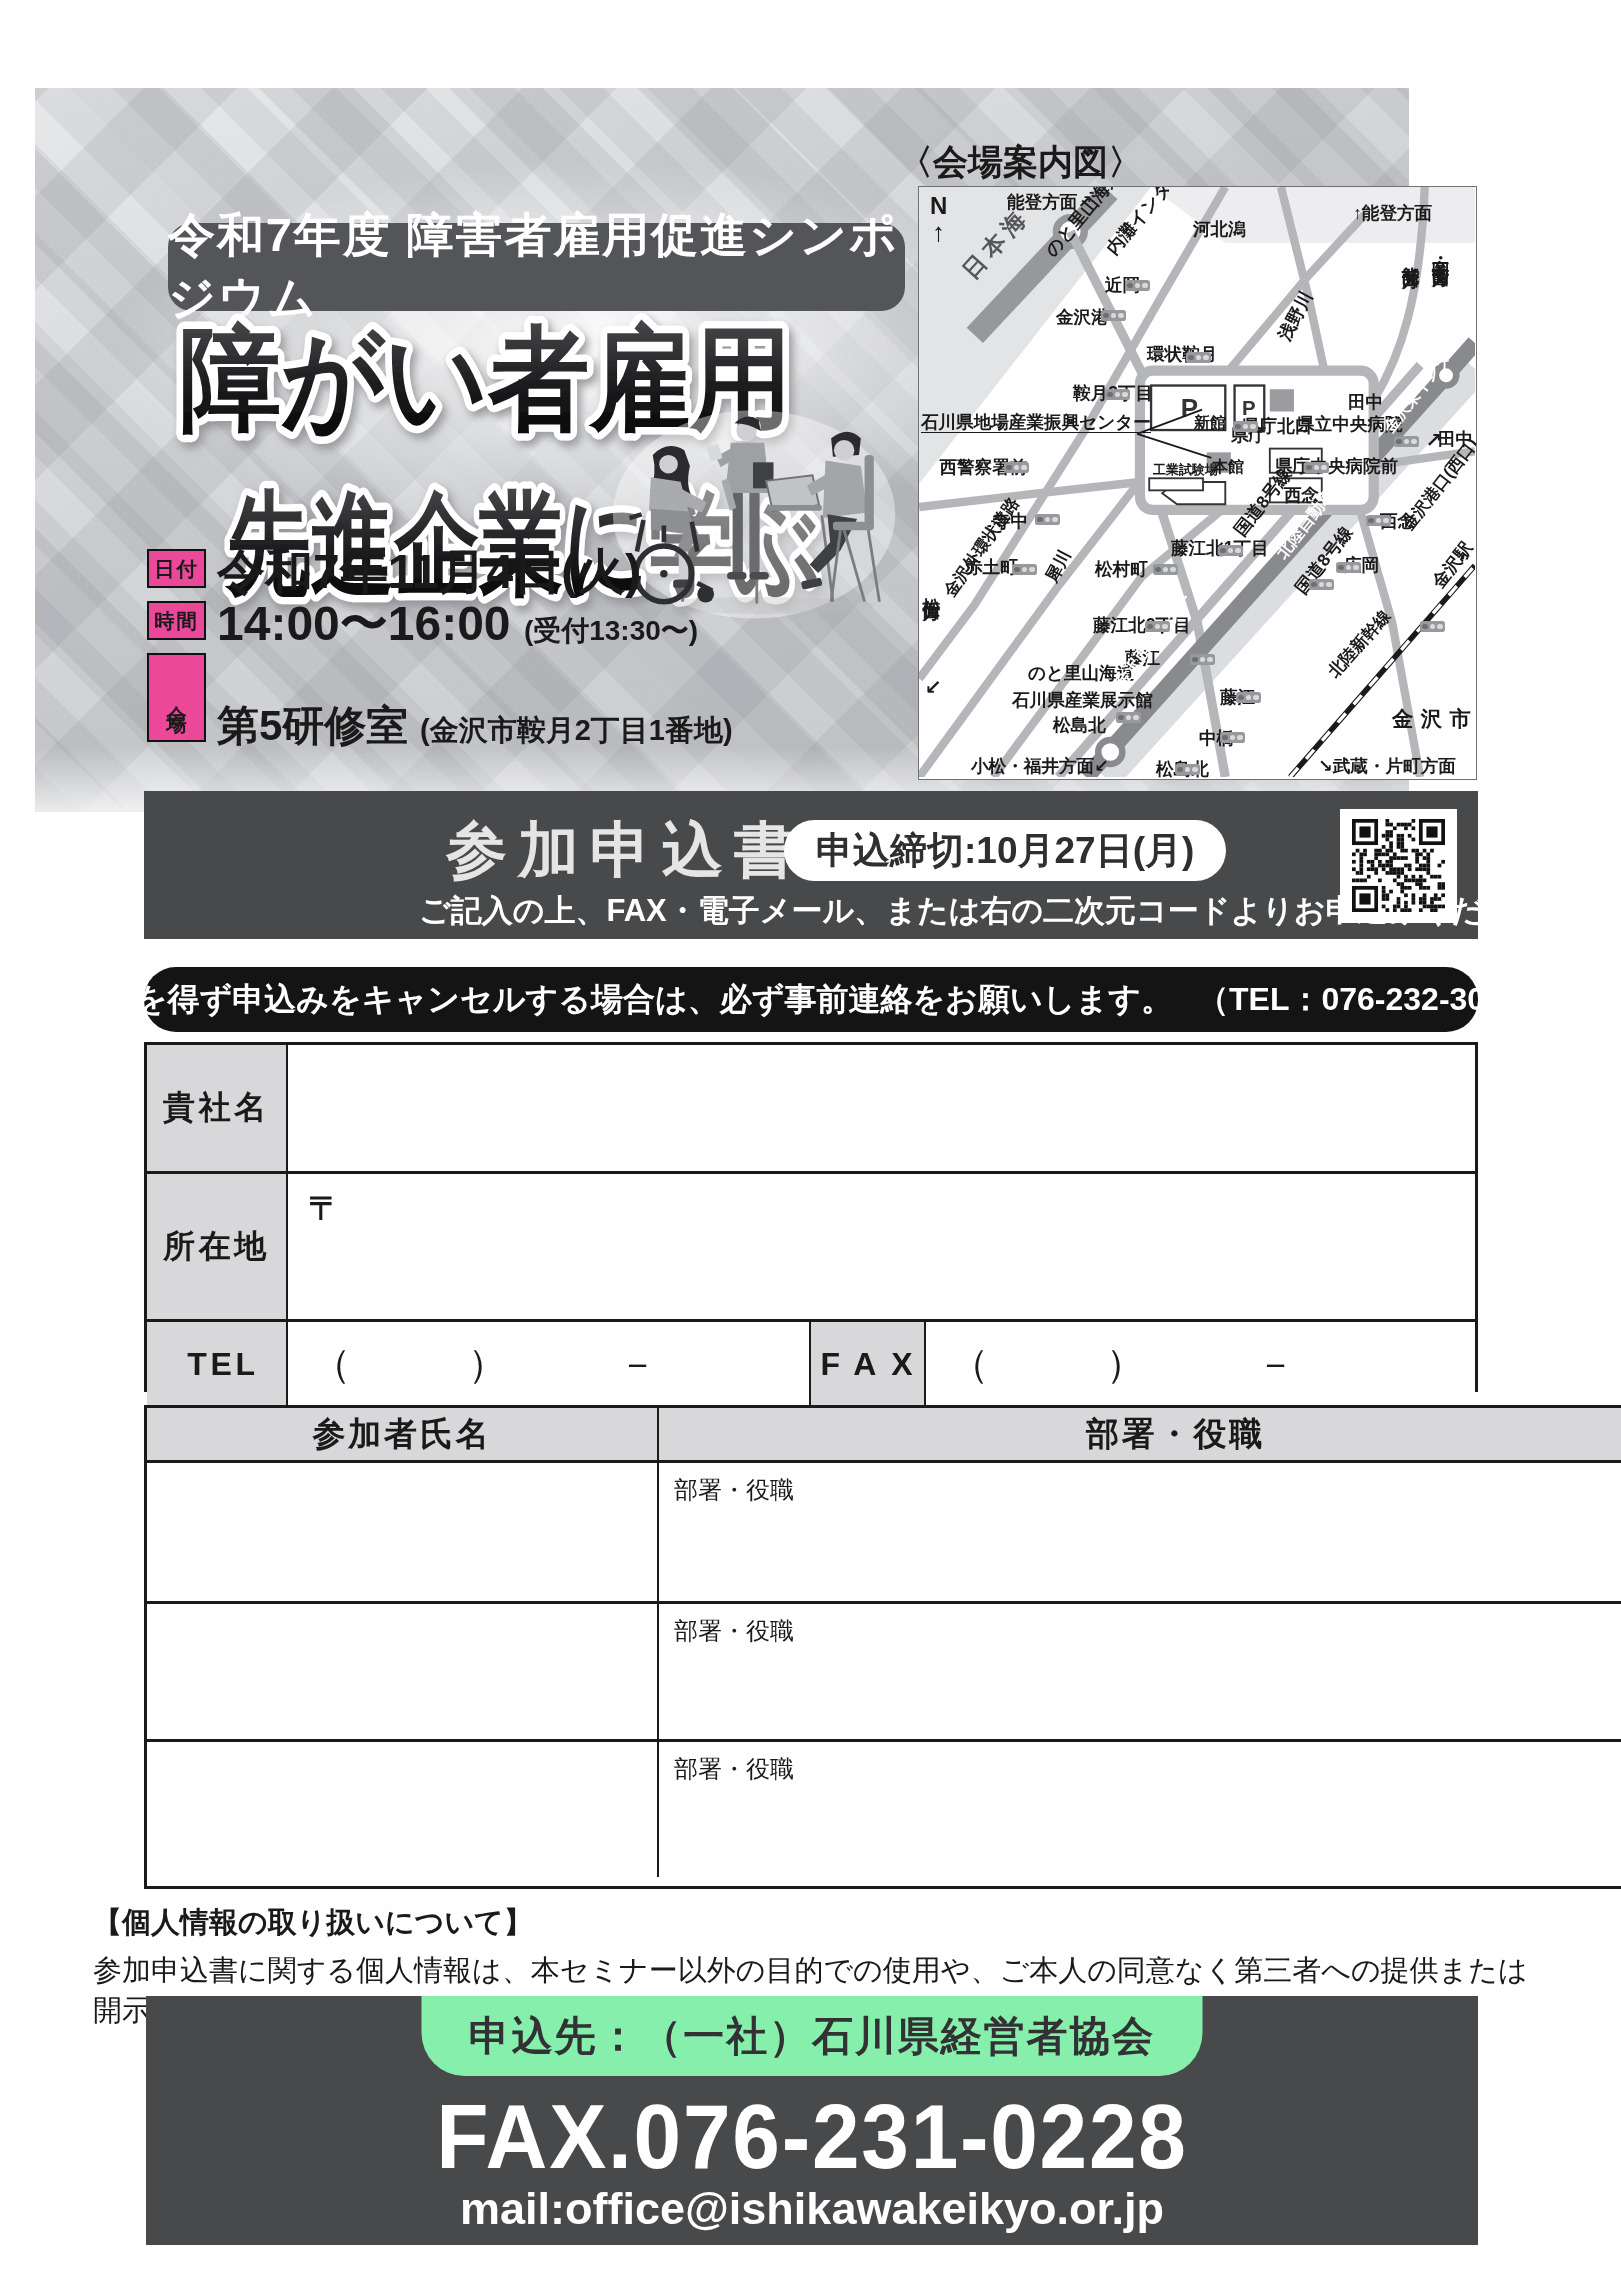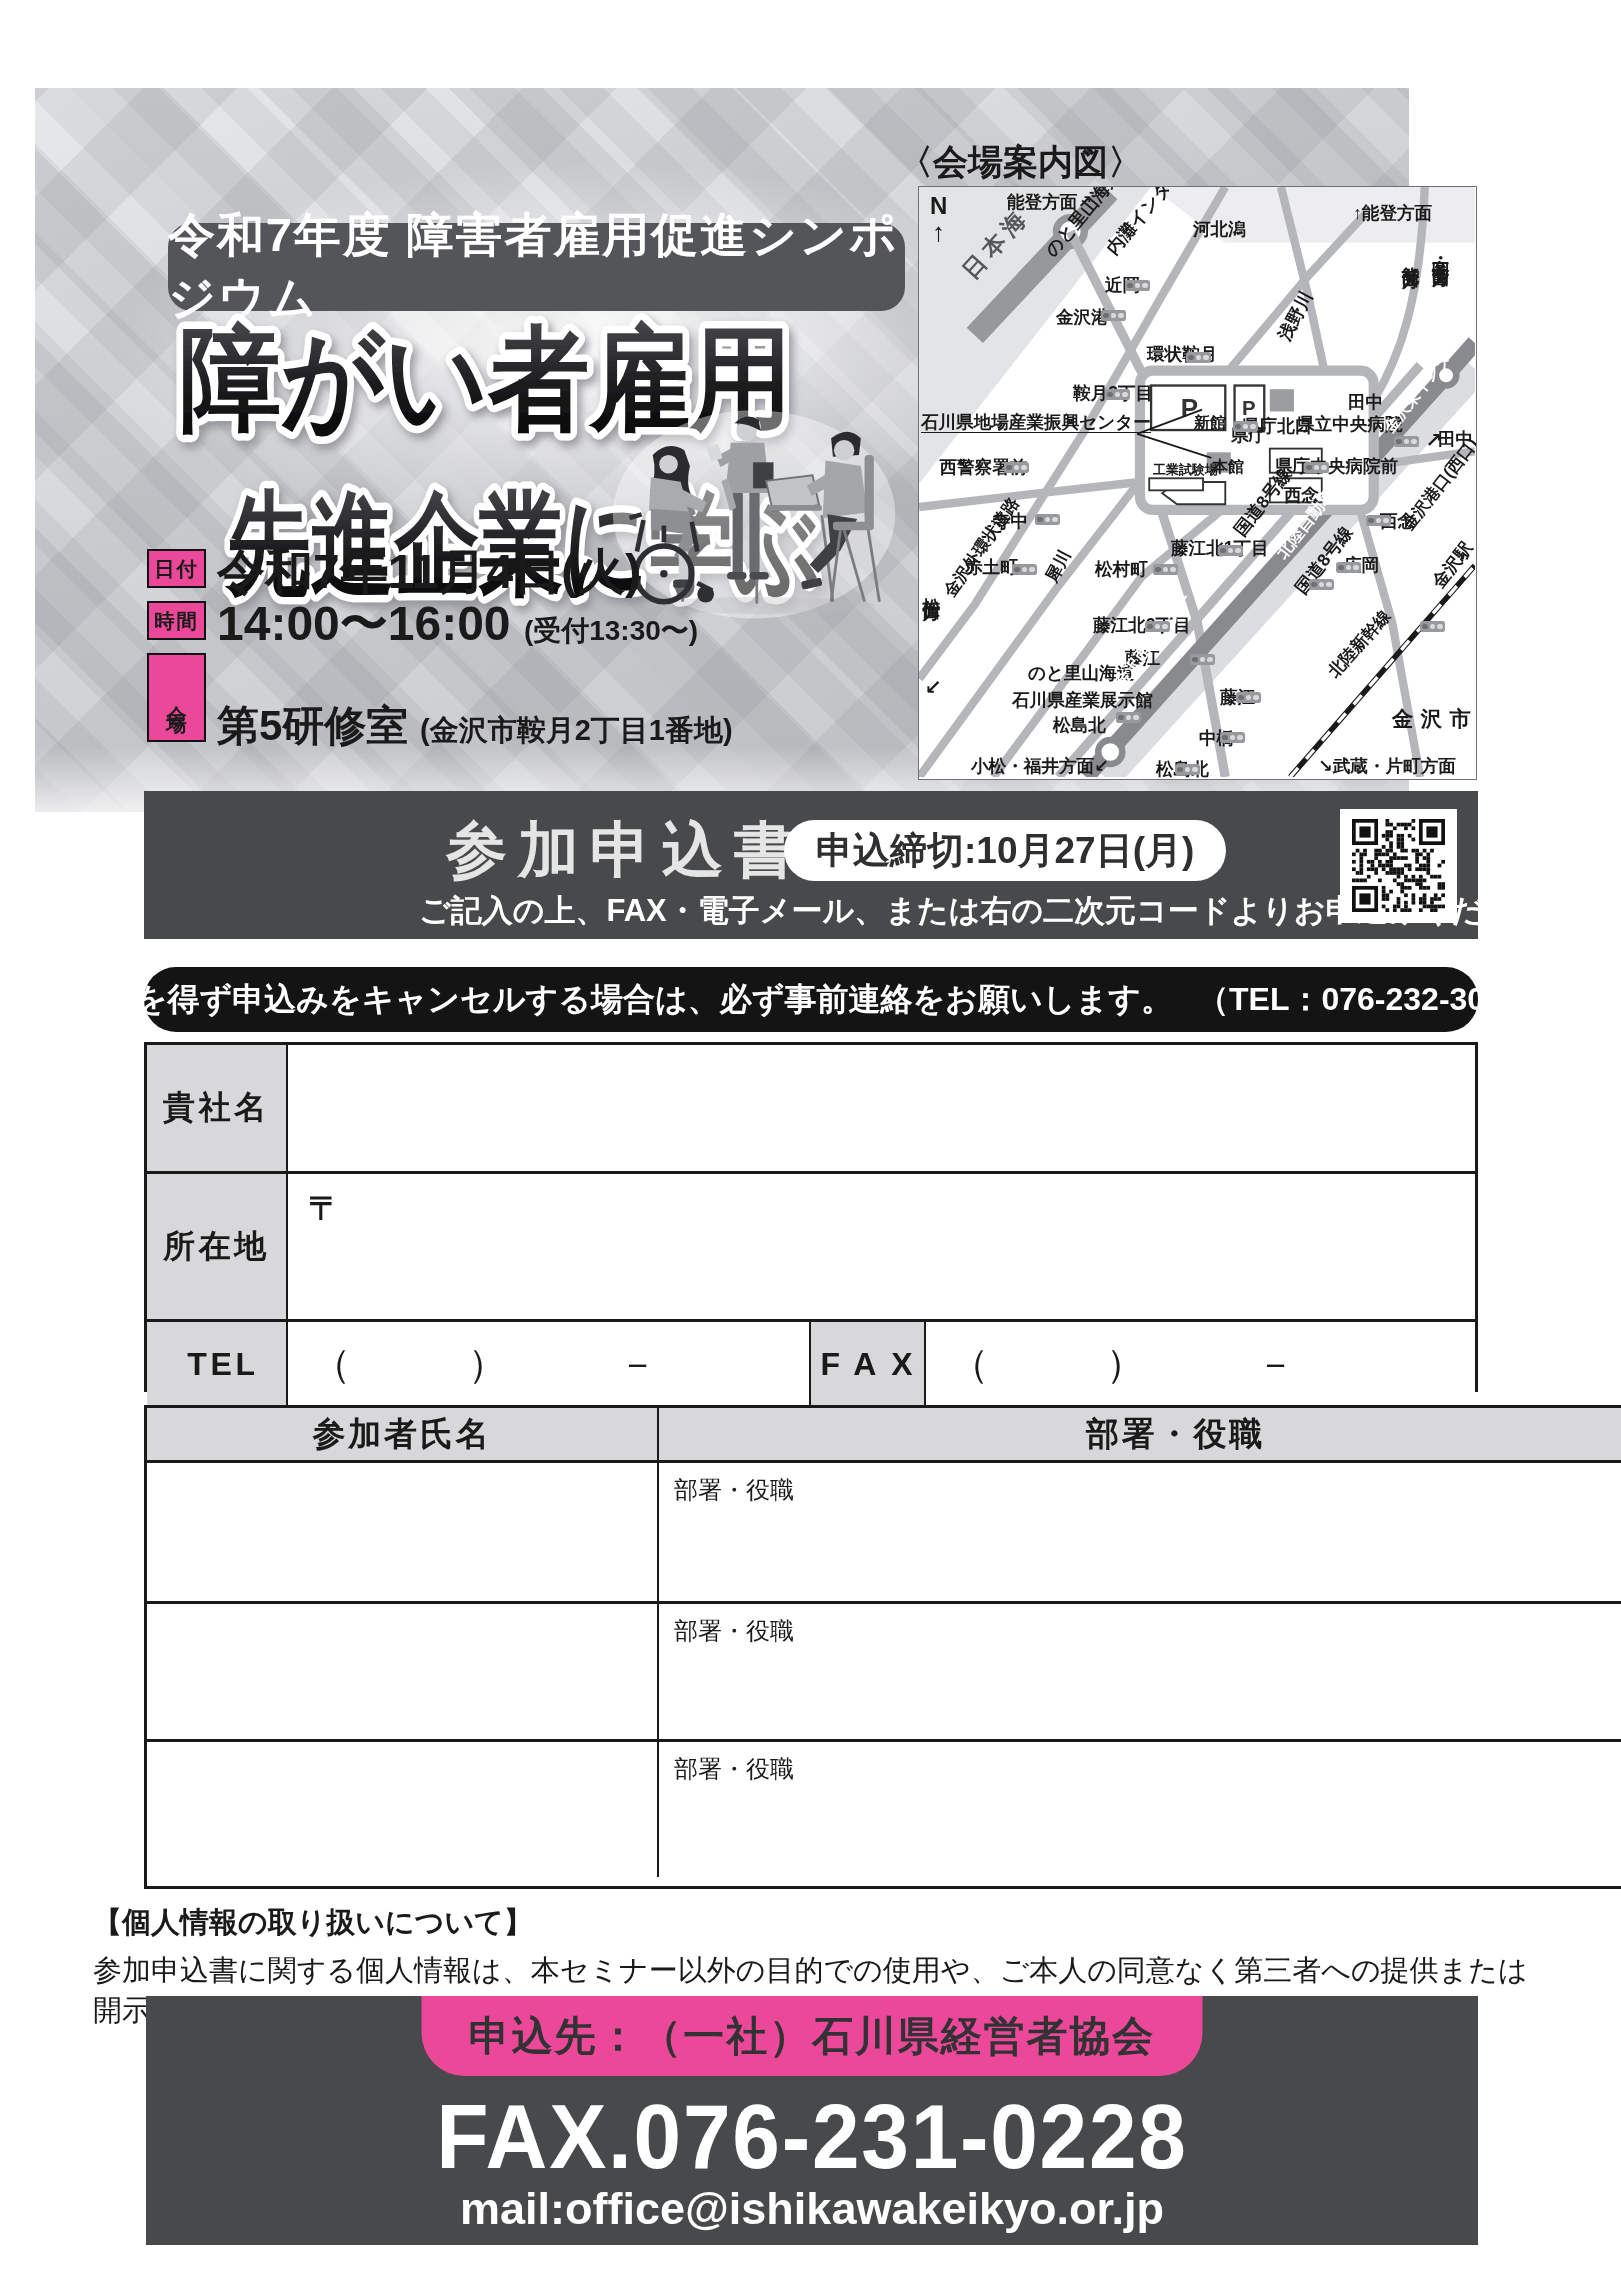--- a/index.html
+++ b/index.html
@@ -90,21 +90,21 @@
   .t2row + .t2row{border-top:3.7px solid #1a1a1b;}
   .t2row .c1{width:512px;flex:0 0 512px;border-right:2.8px solid #1a1a1b;box-sizing:border-box;}
   .t2row .c2{flex:1;padding:11px 0 0 15px;font-size:24px;box-sizing:border-box;}
   
   .privacy{position:absolute;left:93px;top:1903px;width:1456px;}
   .privacy .h{font-size:29px;font-weight:bold;}
   .privacy .b{font-size:29px;margin-top:8.3px;}
   
   .footer{position:absolute;left:146px;top:1996px;width:1332px;height:249px;background:#48494b;}
   .fpill{position:absolute;left:50%;transform:translateX(-50%);top:0;width:781px;height:80px;
-      background:#ec4899;border-radius:0 0 43px 43px;display:flex;align-items:center;justify-content:center;
+      background:#86efac;border-radius:0 0 43px 43px;display:flex;align-items:center;justify-content:center;
       color:#323234;font-size:41px;font-weight:bold;letter-spacing:1.9px;}
   .ffax{position:absolute;left:0;right:0;top:89px;text-align:center;color:#fff;font-size:91px;
       font-weight:bold;letter-spacing:1.9px;transform:scaleX(.94);}
   .fmail{position:absolute;left:0;right:0;top:187px;text-align:center;color:#fff;font-size:45px;
       font-weight:bold;}
 </style>
 </head>
 <body>
 
 <div class="page">

